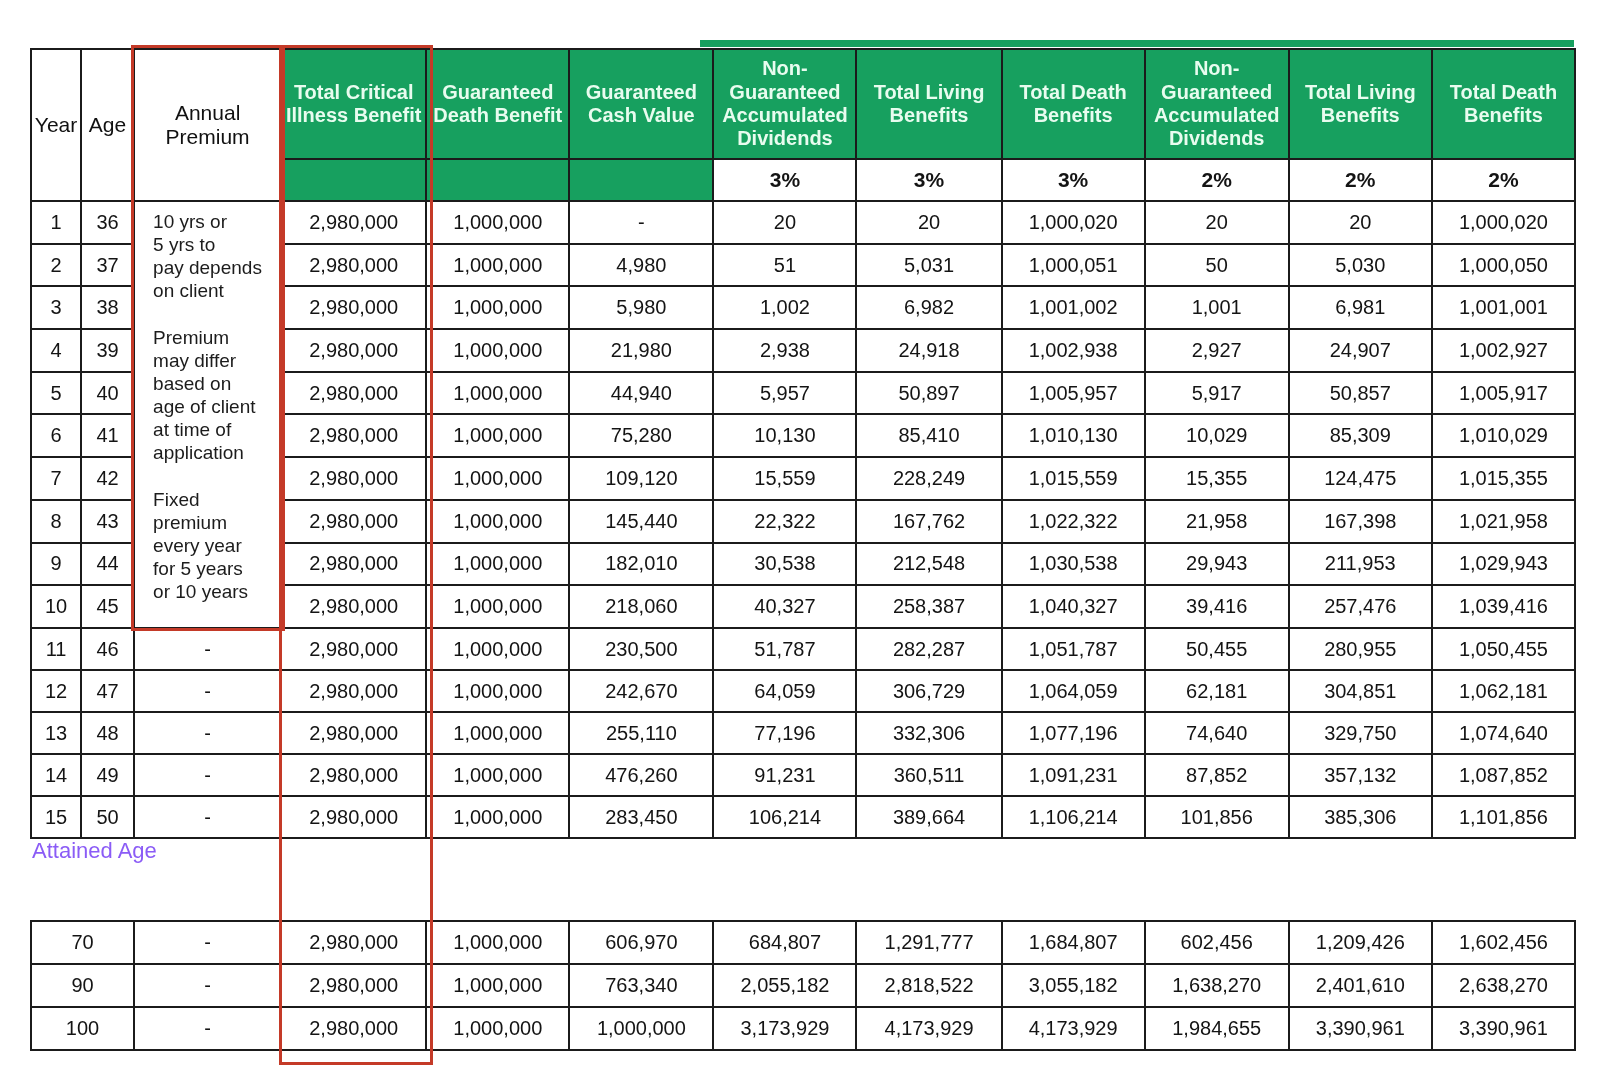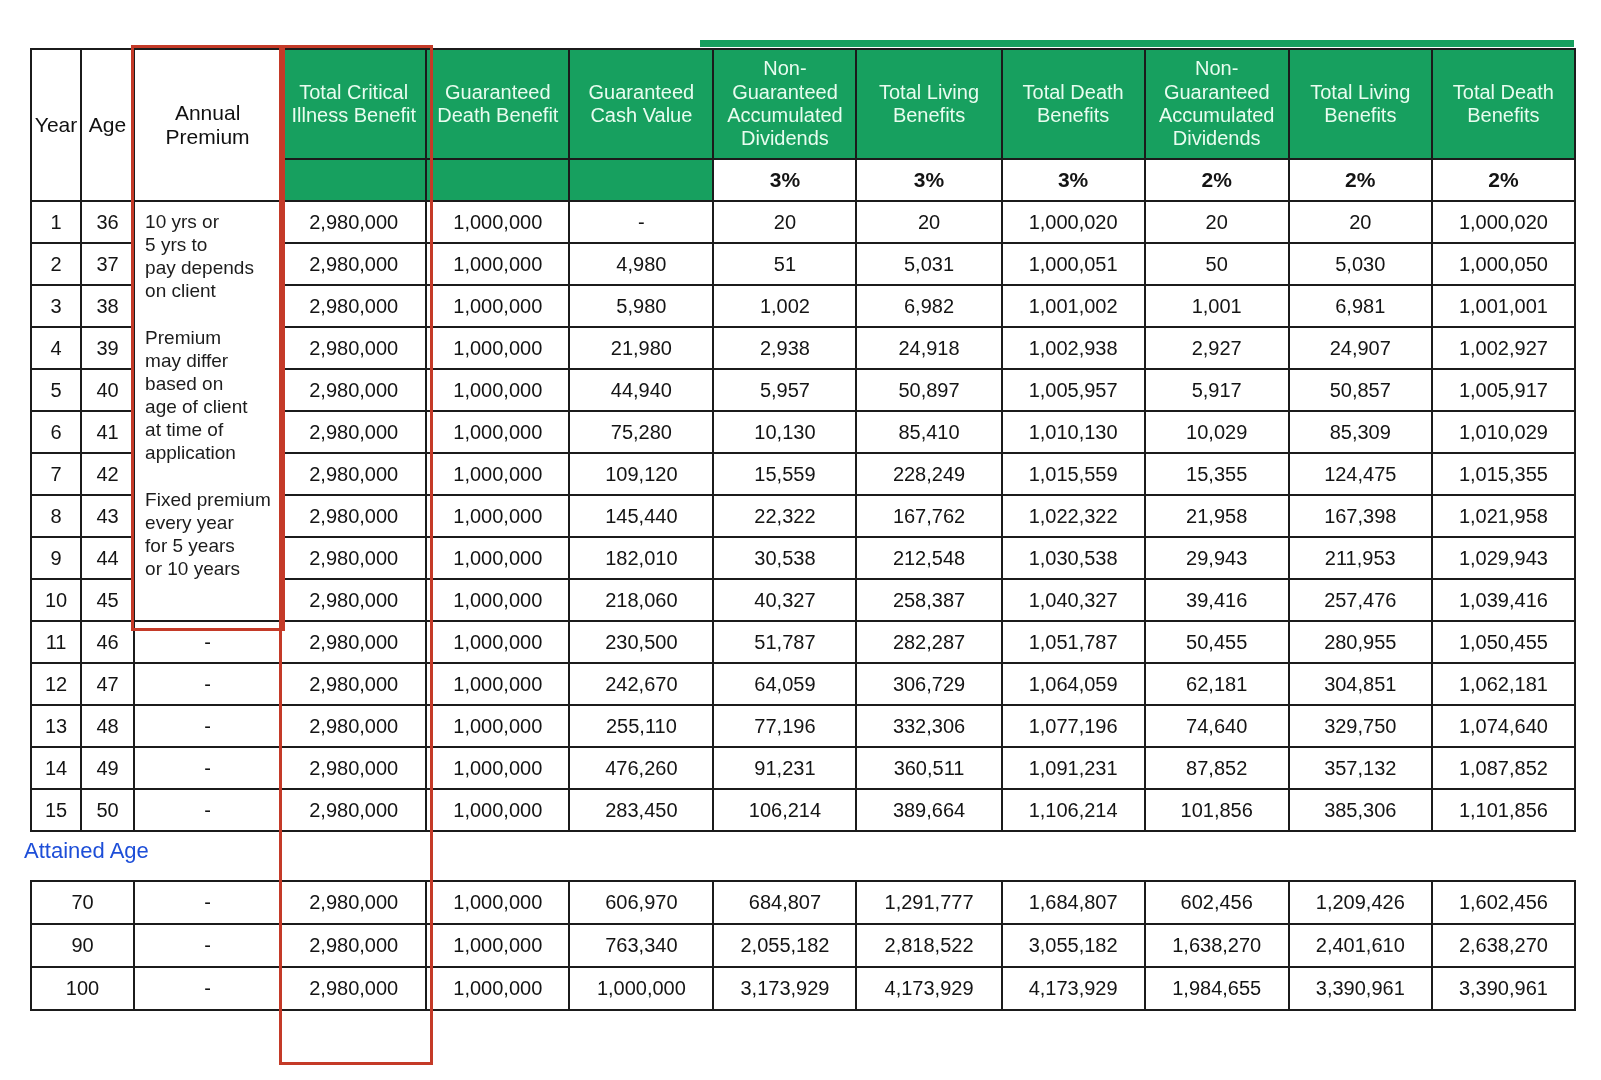--- a/index.html
+++ b/index.html
@@ -15,46 +15,46 @@
   }
   
   .header-strip {
     position:absolute; left:700px; top:40px; width:874px; height:7px;
     background:var(--green);
   }
   table { border-collapse:collapse; table-layout:fixed; }
   td, th { border:2px solid #1b1b1b; padding:0; text-align:center; vertical-align:middle; overflow:hidden; }
 
   .main-table  { position:absolute; left:30px; top:48px; width:1546px; }
-  .att-table   { position:absolute; left:30px; top:880px; width:1546px;padding-left:22px; }
+  .att-table   { position:absolute; left:30px; top:920px; width:1546px;padding-left:22px; }
 
   th.white-hdr { background:#fff; font-weight:400; font-size:21px; line-height:1.15; color:#111; }
   th.green-cell {
     background:var(--green); color:var(--greentext);
-    font-weight:400; font-size:20px; line-height:1.17; white-space:pre-line;
+    font-weight:700; font-size:20px; line-height:1.17; white-space:pre-line;
   }
   td.rate-cell { height:40px; font-size:21px; font-weight:600; background:#fff; }
   td.rate-cell.green-fill { background:var(--green); }
 
   tr.data-row  { height:42px; }
   tr.att-row   { height:43px; }
   td.year-cell, td.age-cell { font-size:20px; }
   td.value-cell, td.premium-cell, td.att-age-cell { font-size:20px; }
 
   td.premium-note-cell {
     vertical-align:top; text-align:left; background:#fff;
     padding:8px 4px 0 10px;
   }
   .note-block {
     font-size:19px; line-height:23px; color:#1c1c1c;
-    white-space:pre-line; margin:0 0 24px 0;
+    white-space:pre-line; margin:0 0 24px 8px;
   }
   .attained-label {
-    position:absolute; left:24px; top:838px;
-    font-size:22px; color:#1d4ed8;
+    position:absolute; left:32px; top:838px;
+    font-size:22px; color:#8b5cf6;
   }
   td.dotted-top { border-top:2px dotted #999;border-radius:20px; }
 
   
   .anno-box {
     position:absolute; border:3px solid var(--red);
     pointer-events:none; z-index:6; background:transparent;
   }
   .anno-premium { left:131px; top:45px; width:148px; height:580px; }
   .anno-tci     { left:279px; top:45px; width:148px; height:1014px; }

